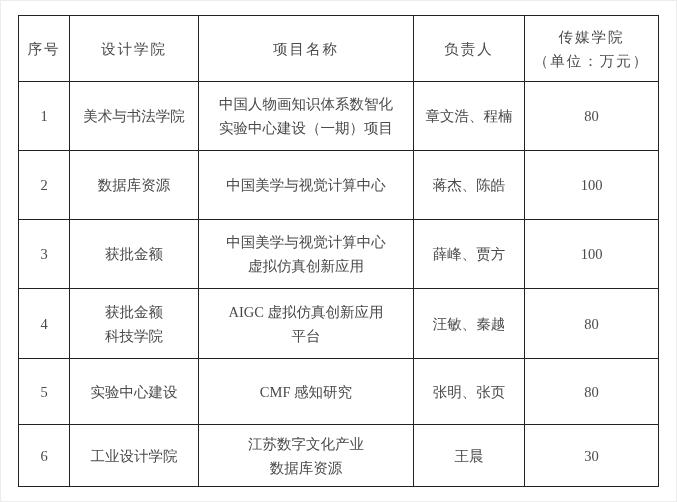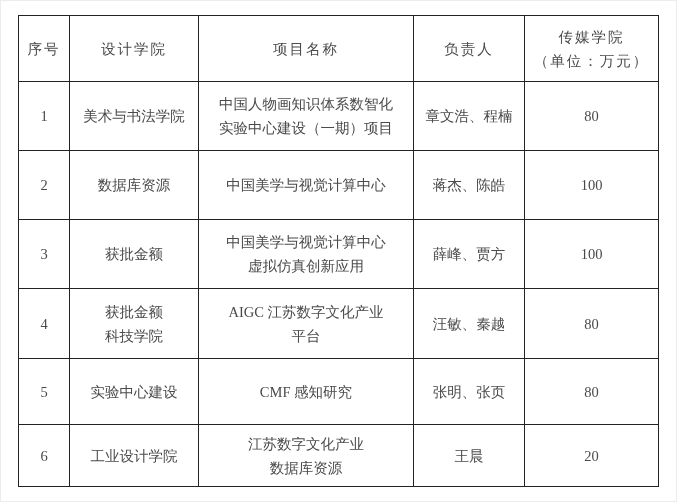--- a/index.html
+++ b/index.html
@@ -95,35 +95,35 @@
         <td>获批金额</td>
         <td>中国美学与视觉计算中心
 虚拟仿真创新应用</td>
         <td>薛峰、贾方</td>
         <td class="num">100</td>
       </tr>
       <tr class="r4">
         <td class="num">4</td>
         <td>获批金额
 科技学院</td>
-        <td>AIGC 江苏数字文化产业
+        <td>AIGC 虚拟仿真创新应用
 平台</td>
         <td>汪敏、秦越</td>
         <td class="num">80</td>
       </tr>
       <tr class="r5">
         <td class="num">5</td>
         <td>实验中心建设</td>
         <td>CMF 感知研究</td>
         <td>张明、张页</td>
         <td class="num">80</td>
       </tr>
       <tr class="r6">
         <td class="num">6</td>
         <td>工业设计学院</td>
         <td>江苏数字文化产业
 数据库资源</td>
         <td>王晨</td>
-        <td class="num">20</td>
+        <td class="num">30</td>
       </tr>
     </tbody>
   </table>
 </div>
 
 </body></html>

